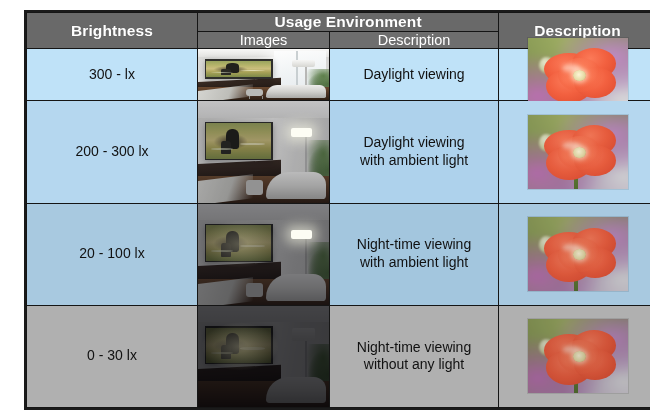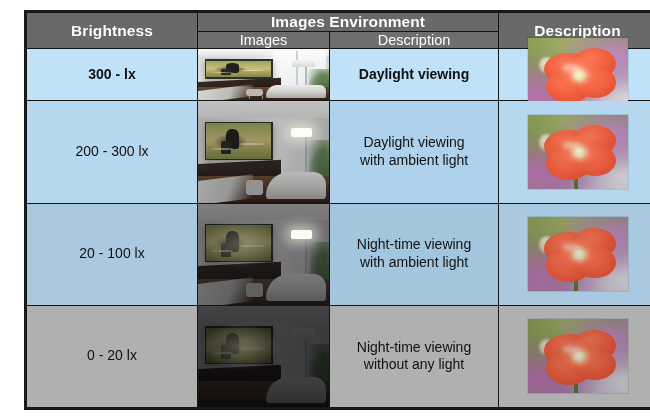--- a/index.html
+++ b/index.html
@@ -62,21 +62,21 @@
     font-size: 14px;
     color: #111111;
     line-height: 1.28;
     padding: 2px 4px;
   }
   td.imgcell {
     padding: 0;
     position: relative;
   }
   
-  .r1 { background: #bfe2f8; font-weight: bold; }
+  .r1 { background: #bfe2f8; }
   .r2 { background: #b5d7ef; }
   .r3 { background: #a8c9e0; }
   .r4 { background: #b0b0b0; }
 
   .r1.desc { background: #bfe2f8; }
   .r2.desc { background: #aed2ec; }
   .r3.desc { background: #a3c6de; }
   .r4.desc { background: #b0b0b0; }
 
   
@@ -362,21 +362,21 @@
     <table class="matrix">
       <colgroup>
         <col style="width:171px">
         <col style="width:132px">
         <col style="width:169px">
         <col style="width:158px">
       </colgroup>
       <thead>
         <tr>
           <th class="hdr" rowspan="2">Brightness</th>
-          <th class="hdr" colspan="2">Images Environment</th>
+          <th class="hdr" colspan="2">Usage Environment</th>
           <th class="hdr" rowspan="2">Description</th>
         </tr>
         <tr>
           <th class="hdr-sub">Images</th>
           <th class="hdr-sub">Description</th>
         </tr>
       </thead>
       <tbody>
 
         <tr>
@@ -513,21 +513,21 @@
               <div class="petal p4"></div>
               <div class="petal p5"></div>
               <div class="highlight"></div>
               <div class="center-dot"></div>
               <div class="flower-dim3"></div>
             </div>
           </td>
         </tr>
 
         <tr>
-          <td class="txt r4">0 - 20 lx</td>
+          <td class="txt r4">0 - 30 lx</td>
           <td class="imgcell r4">
             <div class="room">
               <div class="wall-back"></div>
               <div class="ceiling"></div>
               <div class="plant"></div>
               <div class="lamp-pole"></div>
               <div class="lamp-shade"></div>
               <div class="cabinet"></div>
               <div class="floor"></div>
               <div class="sofa"></div>

